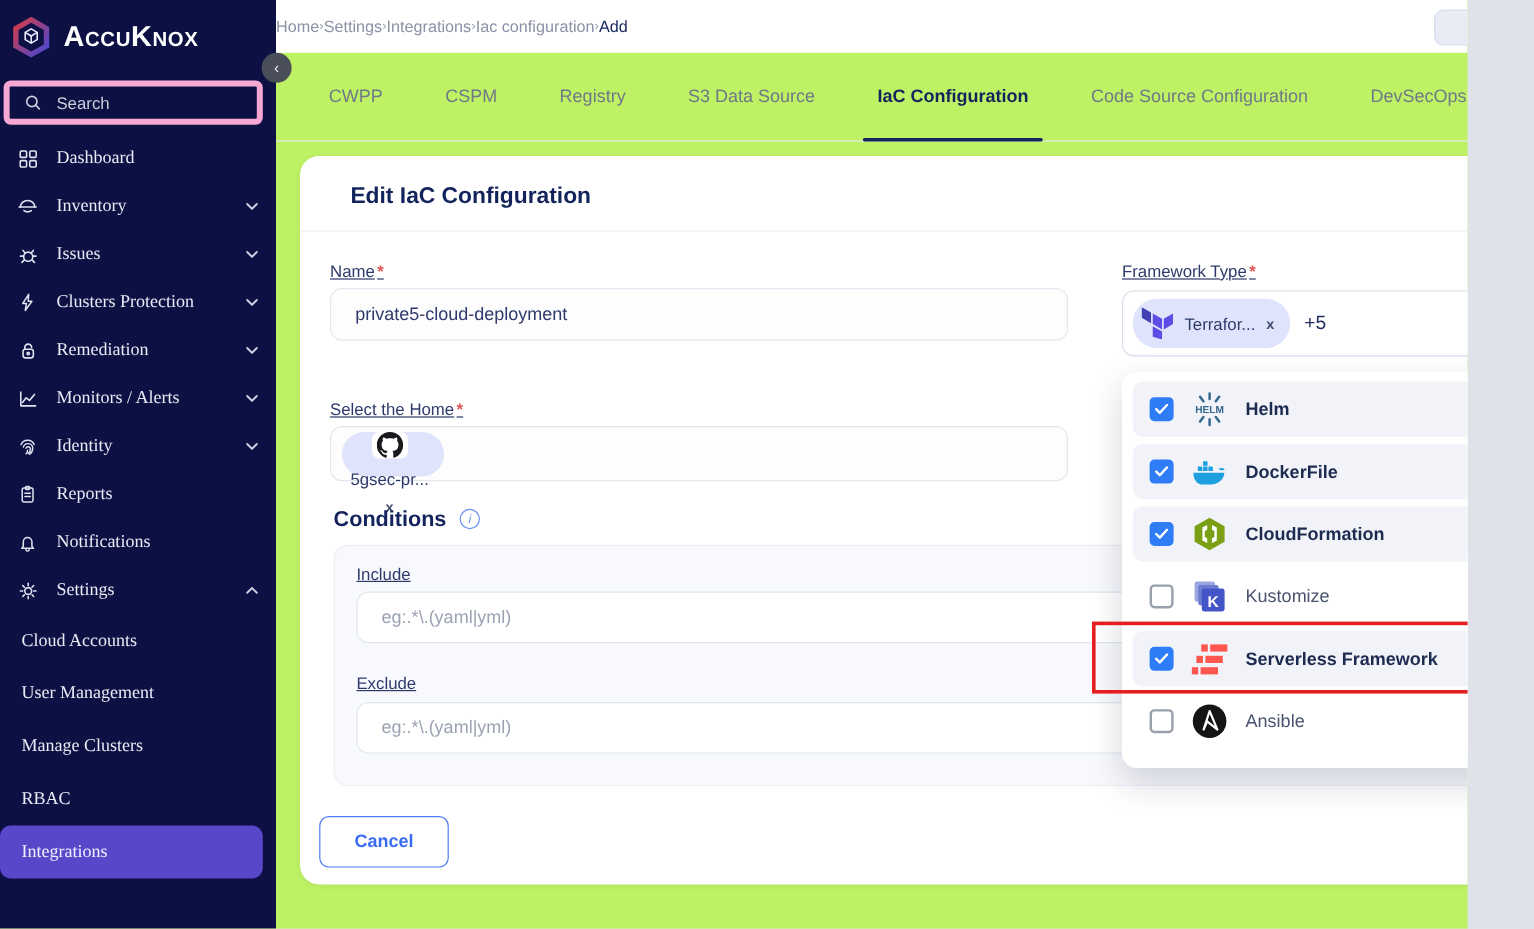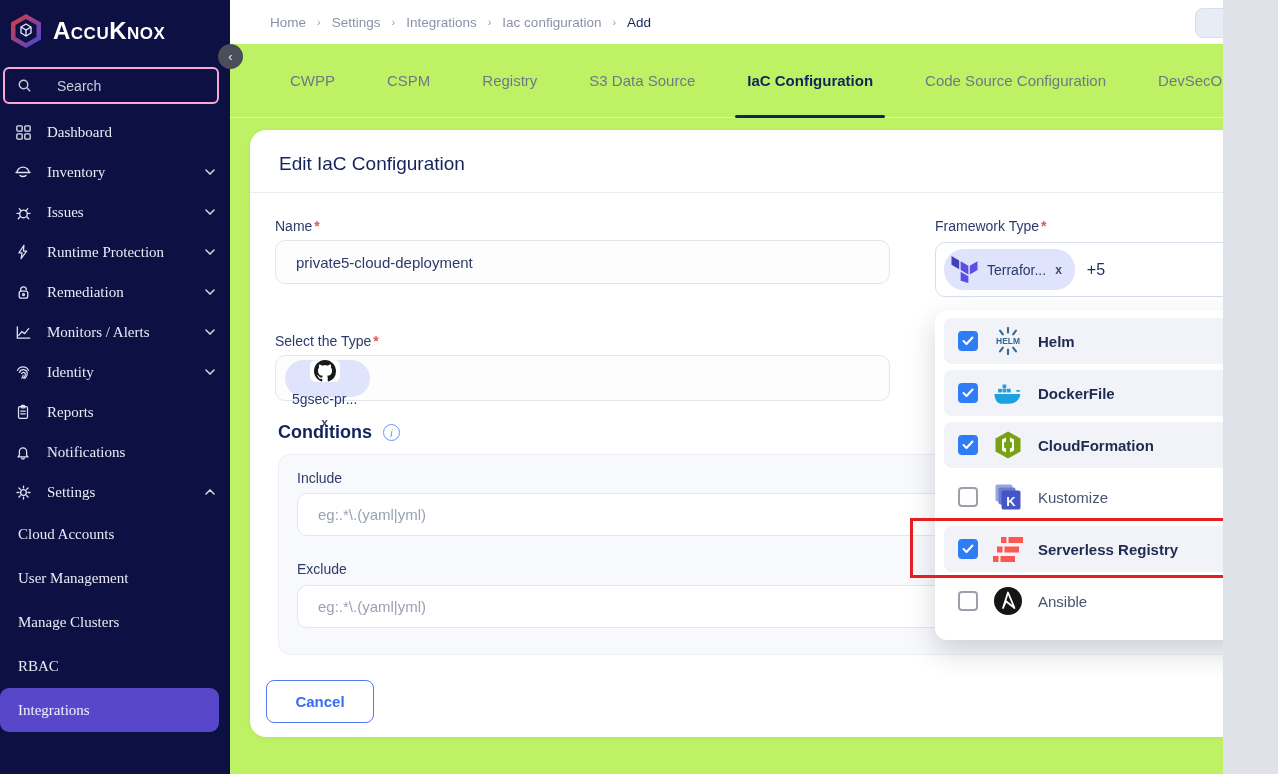--- a/index.html
+++ b/index.html
@@ -7,60 +7,60 @@
   .screen{position:relative;width:1223px;height:774px;overflow:hidden;background:#bef264;
           font-family:"Liberation Sans",sans-serif;color:#1c2b55;}
 
   
   .sidebar{position:absolute;left:0;top:0;width:230px;height:774px;background:#0c1043;z-index:20;}
   .logo-row{display:flex;align-items:center;gap:9px;padding:13px 8px 8px 8px;}
   .logo-text{color:#fff;font-weight:700;font-size:24px;font-variant:small-caps;letter-spacing:.5px;line-height:1;}
   .collapse-btn{position:absolute;top:44px;left:218px;width:25px;height:25px;border-radius:50%;
     background:#4a4e59;color:#e9e9ee;display:flex;align-items:center;justify-content:center;
     font-size:13px;z-index:40;cursor:pointer;}
-  .search-box{margin:10px 11px 4px 3px;height:37px;border:2px solid #f9a8d4;border-radius:6px;
-    display:flex;align-items:center;gap:22px;padding:0 11px;}
+  .search-box{margin:10px 11px 4px 3px;height:37px;border:5px solid #f9a8d4;border-radius:6px;
+    display:flex;align-items:center;gap:9px;padding:0 11px;}
   .search-box svg{stroke:#c9cdda;fill:none;stroke-width:1.5;}
   .search-input{background:transparent;border:none;outline:none;color:#c9cdda;font-size:14px;width:150px;font-family:inherit;}
   .search-input::placeholder{color:#c9cdda;}
   .nav{margin-top:8px;font-family:Liberation Serif, serif;}
   .nav-item{height:40px;display:flex;align-items:center;gap:14px;padding:0 14px 0 13px;
     color:#e9ebf5;font-size:15px;cursor:pointer;}
   .nicon{width:20px;height:20px;flex:none;display:flex;align-items:center;justify-content:center;}
   .nicon svg{stroke:#dfe3f0;fill:none;stroke-width:1.4;stroke-linecap:round;stroke-linejoin:round;}
   .nlabel{flex:1;white-space:nowrap;}
   .chev{width:11px;flex:none;display:flex;}
   .chev svg{stroke:#cfd3e2;fill:none;stroke-width:1.6;stroke-linecap:round;}
   .subitem{height:44px;display:flex;align-items:center;padding-left:18px;color:#e9ebf5;
     font-size:15px;cursor:pointer;white-space:nowrap;}
   .subitem.on{background:#5848c9;margin-right:11px;border-radius:9px;color:#f2f0ff;}
 
   
   .topbar{position:absolute;left:230px;top:0;right:0;height:44px;background:#fff;z-index:5;}
-  .crumbs{display:flex;align-items:center;gap:11px;padding-left:40px;height:44px;font-size:13.5px;color:#8b92a6;}
+  .crumbs{display:flex;align-items:center;height:44px;font-size:13.5px;color:#8b92a6;}
   .crumb{cursor:pointer;}
   .crumb.on{color:#13245c;font-weight:400;cursor:default;}
   .crumb-sep{color:#9aa0b4;font-size:11px;}
   .corner-pill{position:absolute;top:8px;right:-18px;width:46px;height:30px;border-radius:8px;
     background:#e7ecf5;border:1px solid #d6deeb;z-index:6;}
 
   
   .tabbar{position:absolute;left:230px;top:44px;right:0;height:74px;display:flex;align-items:center;
-    padding-left:34px;border-bottom:1px solid #e3e6ed;}
+    padding-left:18px;border-bottom:1px solid #e3e6ed;}
   .tab{padding:0 26px;font-size:15px;color:#707888;height:100%;display:flex;align-items:center;
     position:relative;cursor:pointer;white-space:nowrap;}
   .tab.on{color:#13245c;font-weight:700;}
   .tab.on::after{content:"";position:absolute;left:14px;right:14px;bottom:-1px;height:3px;background:#13245c;border-radius:2px;}
 
   
   .card{position:absolute;left:250px;top:130px;width:1040px;height:607px;background:#fff;
     border-radius:16px;box-shadow:0 1px 5px rgba(25,39,80,.07);}
-  .card-title{position:absolute;left:29px;top:23px;font-size:19px;font-weight:400;color:#13245c;text-align:center;}
+  .card-title{position:absolute;left:42px;top:23px;font-size:19px;font-weight:700;color:#13245c;text-align:center;}
   .card-divider{position:absolute;top:62px;left:0;right:0;height:1px;background:#eceef4;}
-  .field-label{position:absolute;font-size:14px;color:#2d3a6b;}
+  .field-label{position:absolute;font-size:14px;color:#2d3a6b;text-decoration:underline;}
   .req{color:#e25555;margin-left:2px;font-weight:700;}
   .text-input{position:absolute;border:1px solid #e2e6ef;border-radius:10px;background:#fdfdfe;
     font-size:15px;color:#2d3a6b;padding:0 20px;font-family:inherit;outline:none;}
   .text-input::placeholder{color:#9aa2b3;}
   .lbl-name{left:25px;top:88px;}
   .in-name{left:25px;top:110px;width:615px;height:44px;}
   .lbl-fw{left:685px;top:88px;}
   .fw-box{position:absolute;left:685px;top:112px;width:620px;height:55px;border:1px solid #d9ddeb;
     border-radius:10px;background:#fff;display:flex;align-items:center;gap:12px;padding:0 8px;}
   .chip{display:flex;align-items:center;gap:9px;background:#dfe3fc;border-radius:20px;height:41px;
@@ -185,21 +185,21 @@
           </span>
       </div>
 
 
       <div class="nav-item">
         <span class="nicon">
           <svg width="18" height="18" viewBox="0 0 20 20">
               <path d="M11 2.5 5.5 11H9l-1.2 6.5L14 9h-3.5z"></path>
             </svg>
         </span>
-        <span class="nlabel">Runtime Protection</span>
+        <span class="nlabel">Clusters Protection</span>
         <span class="chev">
             <svg width="10" height="6" viewBox="0 0 10 6">
               <path d="M1 1l4 4 4-4"></path>
             </svg>
           </span>
       </div>
 
       <div class="nav-item">
         <span class="nicon">
           <svg width="19" height="19" viewBox="0 0 20 20">
@@ -368,21 +368,21 @@
             <polygon points="9.5,16.4 17.5,21 17.5,28 9.5,25.6" fill="#5c4ee5"></polygon>
           </svg>
         </span>
         <span>Terrafor...</span>
         <span class="x">x</span>
       </div>
       <span class="more-count">+5</span>
     </div>
 
     <div class="field-label lbl-repo">
-      <span>Select the Type</span><span class="req">*</span>
+      <span>Select the Home</span><span class="req">*</span>
     </div>
     <div class="repo-box">
       <div class="chip repo-chip">
         <span class="gh-tile">
           <svg width="22" height="22" viewBox="0 0 16 16">
               <path fill="#17191c" d="M8 0C3.58 0 0 3.58 0 8c0 3.54 2.29 6.53 5.47 7.59.4.07.55-.17.55-.38 0-.19-.01-.82-.01-1.49-2.01.37-2.53-.49-2.69-.94-.09-.23-.48-.94-.82-1.13-.28-.15-.68-.52-.01-.53.63-.01 1.08.58 1.23.82.72 1.21 1.87.87 2.33.66.07-.52.28-.87.51-1.07-1.78-.2-3.64-.89-3.64-3.95 0-.87.31-1.59.82-2.15-.08-.2-.36-1.02.08-2.12 0 0 .67-.21 2.2.82.64-.18 1.32-.27 2-.27.68 0 1.36.09 2 .27 1.53-1.04 2.2-.82 2.2-.82.44 1.1.16 1.92.08 2.12.51.56.82 1.27.82 2.15 0 3.07-1.87 3.75-3.65 3.95.29.25.54.73.54 1.48 0 1.07-.01 1.93-.01 2.2 0 .21.15.46.55.38A8.01 8.01 0 0 0 16 8c0-4.42-3.58-8-8-8z"></path>
             </svg>
         </span>
         <span>5gsec-pr...</span>
         <span class="x">x</span>
@@ -489,21 +489,21 @@
           <g fill="#fd5750">
             <rect x="8" y="1" width="5.5" height="6"></rect>
               <rect x="15.5" y="1" width="14.5" height="6"></rect>
             <rect x="4" y="10.5" width="5.5" height="6"></rect>
               <rect x="11.5" y="10.5" width="14.5" height="6"></rect>
             <rect x="0" y="20" width="5.5" height="6"></rect>
               <rect x="7.5" y="20" width="14.5" height="6"></rect>
           </g>
         </svg>
       </span>
-      <span class="opt-label">Serverless Registry</span>
+      <span class="opt-label">Serverless Framework</span>
     </div>
 
     <div class="opt-row">
       <span class="cb"></span>
       <span class="opt-icon">
         <svg width="30" height="30" viewBox="0 0 30 30">
           <circle cx="15" cy="15" r="14" fill="#151515"></circle>
           <path d="M15 6.5 21.5 22l-8.5-6.8L10 22z" fill="none" stroke="#fff" stroke-width="1.8" stroke-linejoin="round"></path>
         </svg>
       </span>

